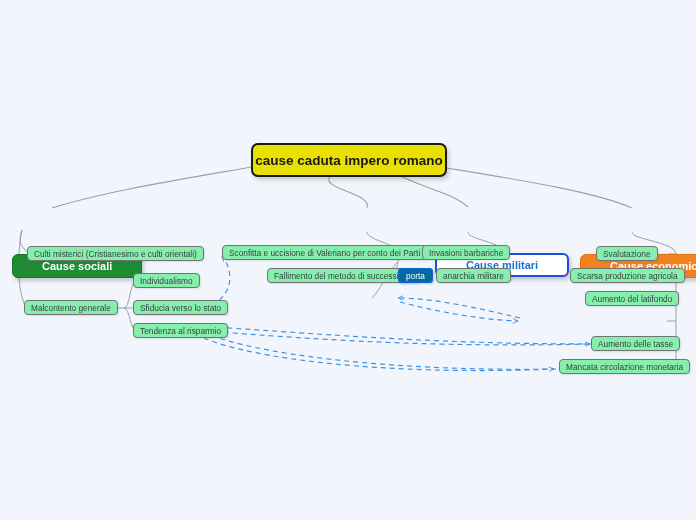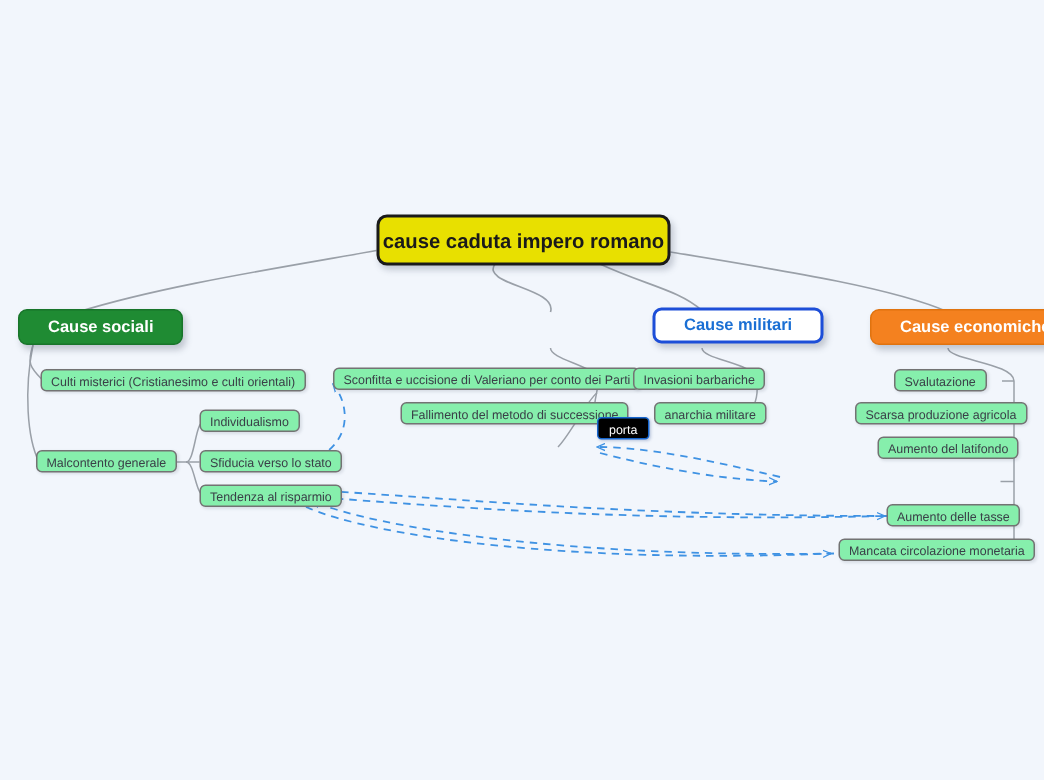--- a/index.html
+++ b/index.html
@@ -46,22 +46,23 @@
     padding: 0 14px;
     height: 34px;
     box-shadow: 2px 3px 4px rgba(80,90,110,0.28);
   }
   
   .cat {
     border-radius: 6px;
     font-weight: bold;
     font-size: 11px;
     height: 24px;
-    padding: 0 19px;
+    padding: 0 29px;
     box-shadow: 2px 3px 4px rgba(80,90,110,0.30);
+    margin-top: 48px;
   }
   .cat-green {
     background: #1f8b33;
     border: 1px solid #18752a;
     color: #ffffff;
   }
   .cat-purple {
     background: #8e0f93;
     border: 1px solid #7a0c7f;
     color: #ffffff;
@@ -82,29 +83,28 @@
     border: 1px solid #737373;
     border-radius: 4px;
     color: #3a4048;
     font-size: 8.3px;
     height: 15px;
     padding: 0 6px;
     box-shadow: 1px 1px 2px rgba(90,100,120,0.16);
   }
   
   .rel-label {
-    background: #000000;
+    background: #0369a1;
     border: 1px solid #1666cf;
     border-radius: 3px;
     color: #ffffff;
     font-size: 8.3px;
     height: 15px;
     padding: 0 7px;
     box-shadow: 1px 1px 2px rgba(60,90,150,0.30);
-    margin-top: 10px;
   }
 </style>
 </head>
 <body>
 
 <div id="canvas">
 
   <svg class="edges" viewBox="0 0 696 520">
     <defs>
       <marker id="arrowblue" viewBox="0 0 10 10" refX="9" refY="5" markerWidth="5" markerHeight="5" orient="auto-start-reverse">

